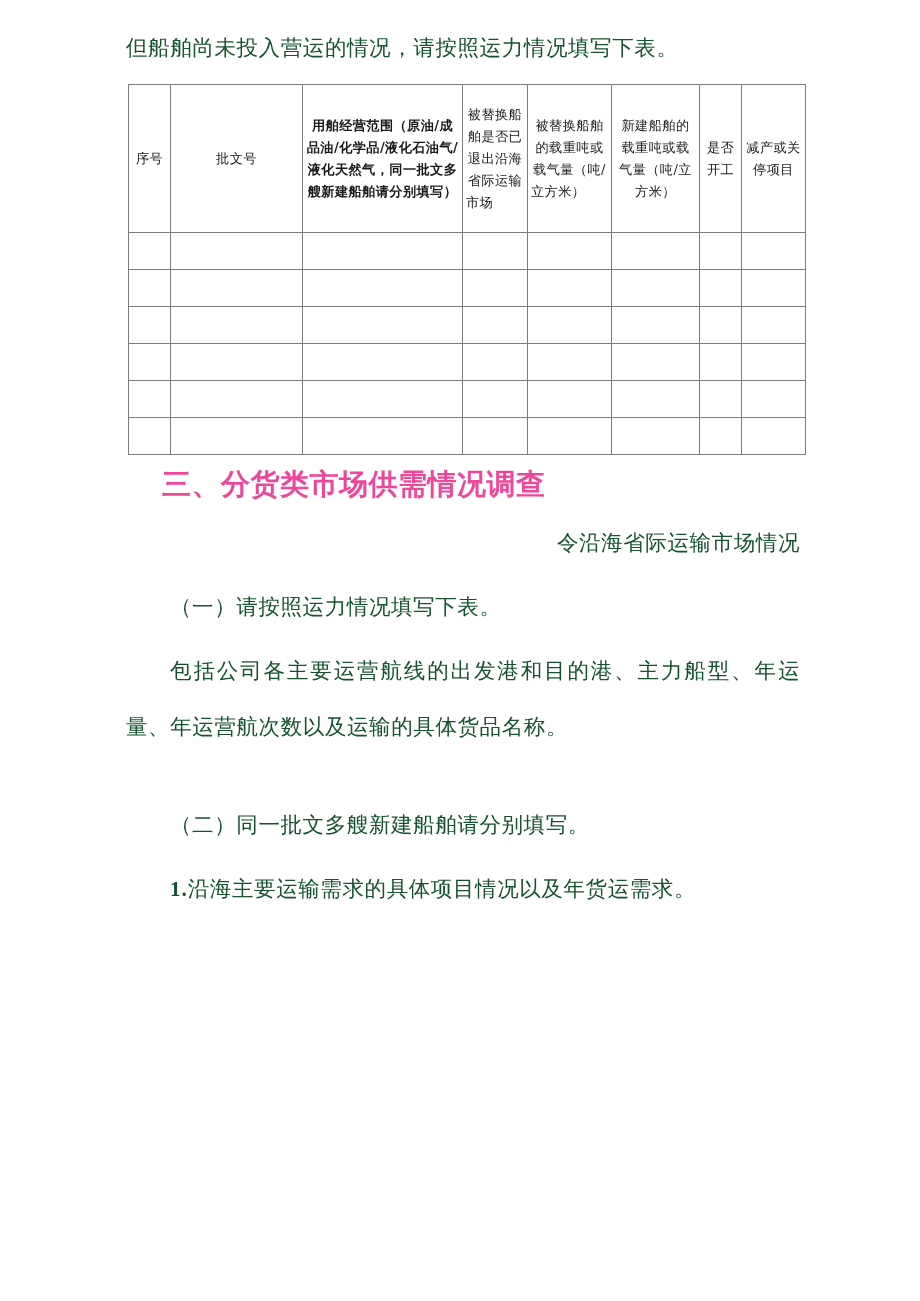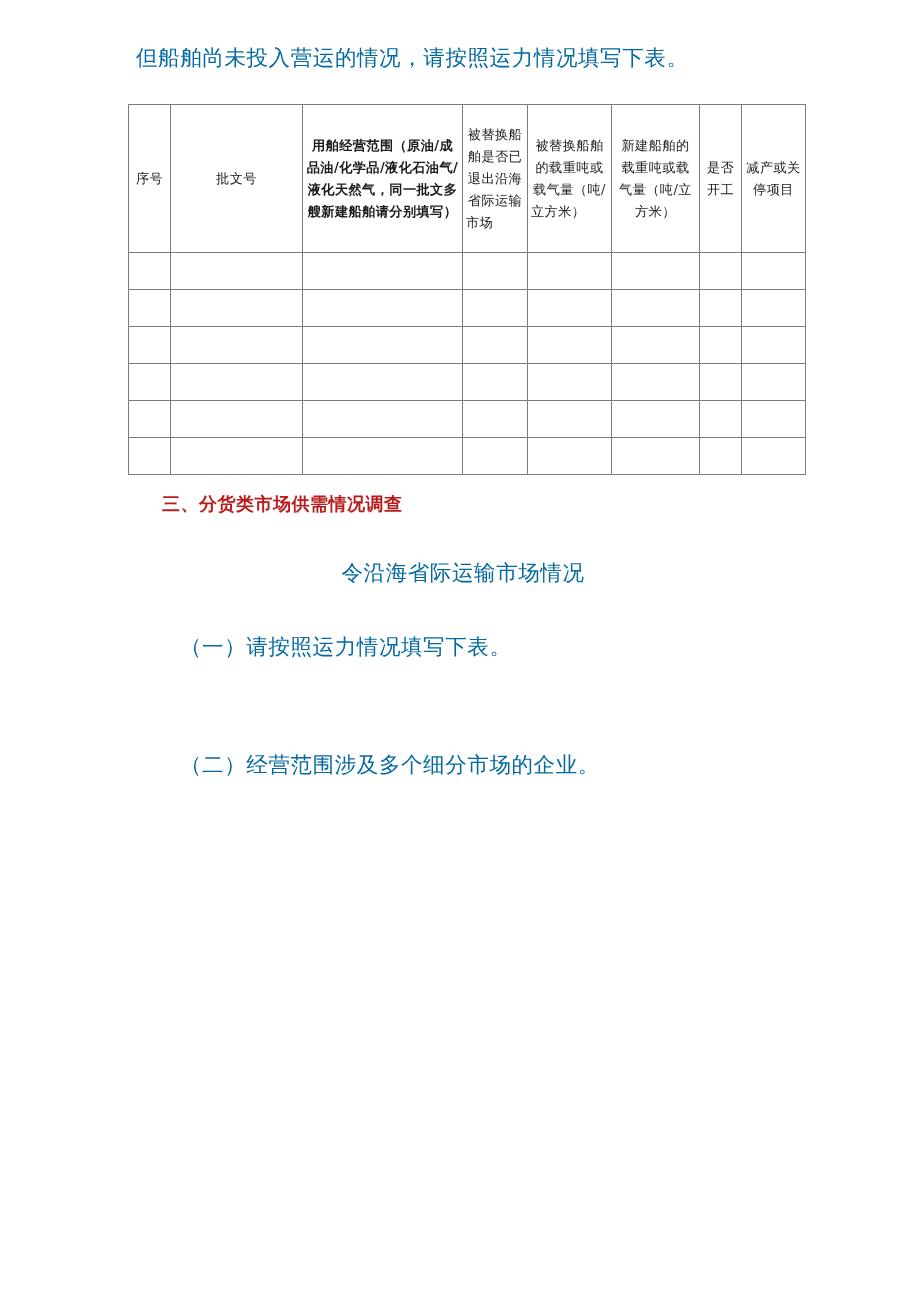--- a/index.html
+++ b/index.html
@@ -27,50 +27,50 @@
   }
 
   
   .para {
     font-family: "DejaVu Serif", "Liberation Serif", serif;
     font-size: 21.5px;
     line-height: 56px;
     letter-spacing: 0.6px;
     text-align: justify;
     text-justify: inter-character;
-    margin: 18px;
-    color: #0369a1;
+    margin: 8px;
+    color: #14532d;
   }
   .para.indent {
     text-indent: 44px;
   }
   .para.center {
-    text-align: center;
+    text-align: right;
     text-indent: 0;
   }
   .para.noindent {
     text-indent: 0;
   }
   .num {
     font-family: "Liberation Serif", "DejaVu Serif", serif;
     font-weight: bold;
     font-size: 21px;
     letter-spacing: 1px;
   }
 
   
   .heading {
     font-family: "Liberation Sans", "DejaVu Sans", sans-serif;
     font-weight: bold;
-    font-size: 18px;
+    font-size: 29px;
     line-height: 46px;
     letter-spacing: 0.5px;
     margin: 0;
     padding-left: 44px;
-    color: #b91c1c;
+    color: #ec4899;
   }
 
   
   .tbl-wrap {
     margin-top: 7px;
     margin-bottom: 6px;
     width: 662px;
     margin-left: 10px;
   }
   table.grid {
@@ -207,22 +207,24 @@
       </table>
     </div>
 
     <p class="heading">三、分货类市场供需情况调查</p>
 
 
     <p class="para center">令沿海省际运输市场情况</p>
 
     <p class="para indent">（一）请按照运力情况填写下表。</p>
 
+    <p class="para indent">包括公司各主要运营航线的出发港和目的港、主力船型、年运量、年运营航次数以及运输的具体货品名称。</p>
 
     <div class="spacer-md"></div>
 
-    <p class="para indent">（二）经营范围涉及多个细分市场的企业。</p>
-
+    <p class="para indent">（二）同一批文多艘新建船舶请分别填写。</p>
+
+    <p class="para indent"><span class="num">1</span><span class="num">.</span><span>沿海主要运输需求的具体项目情况以及年货运需求。</span></p>
 
 
 
   </div>
 </div>
 
 </body></html>

